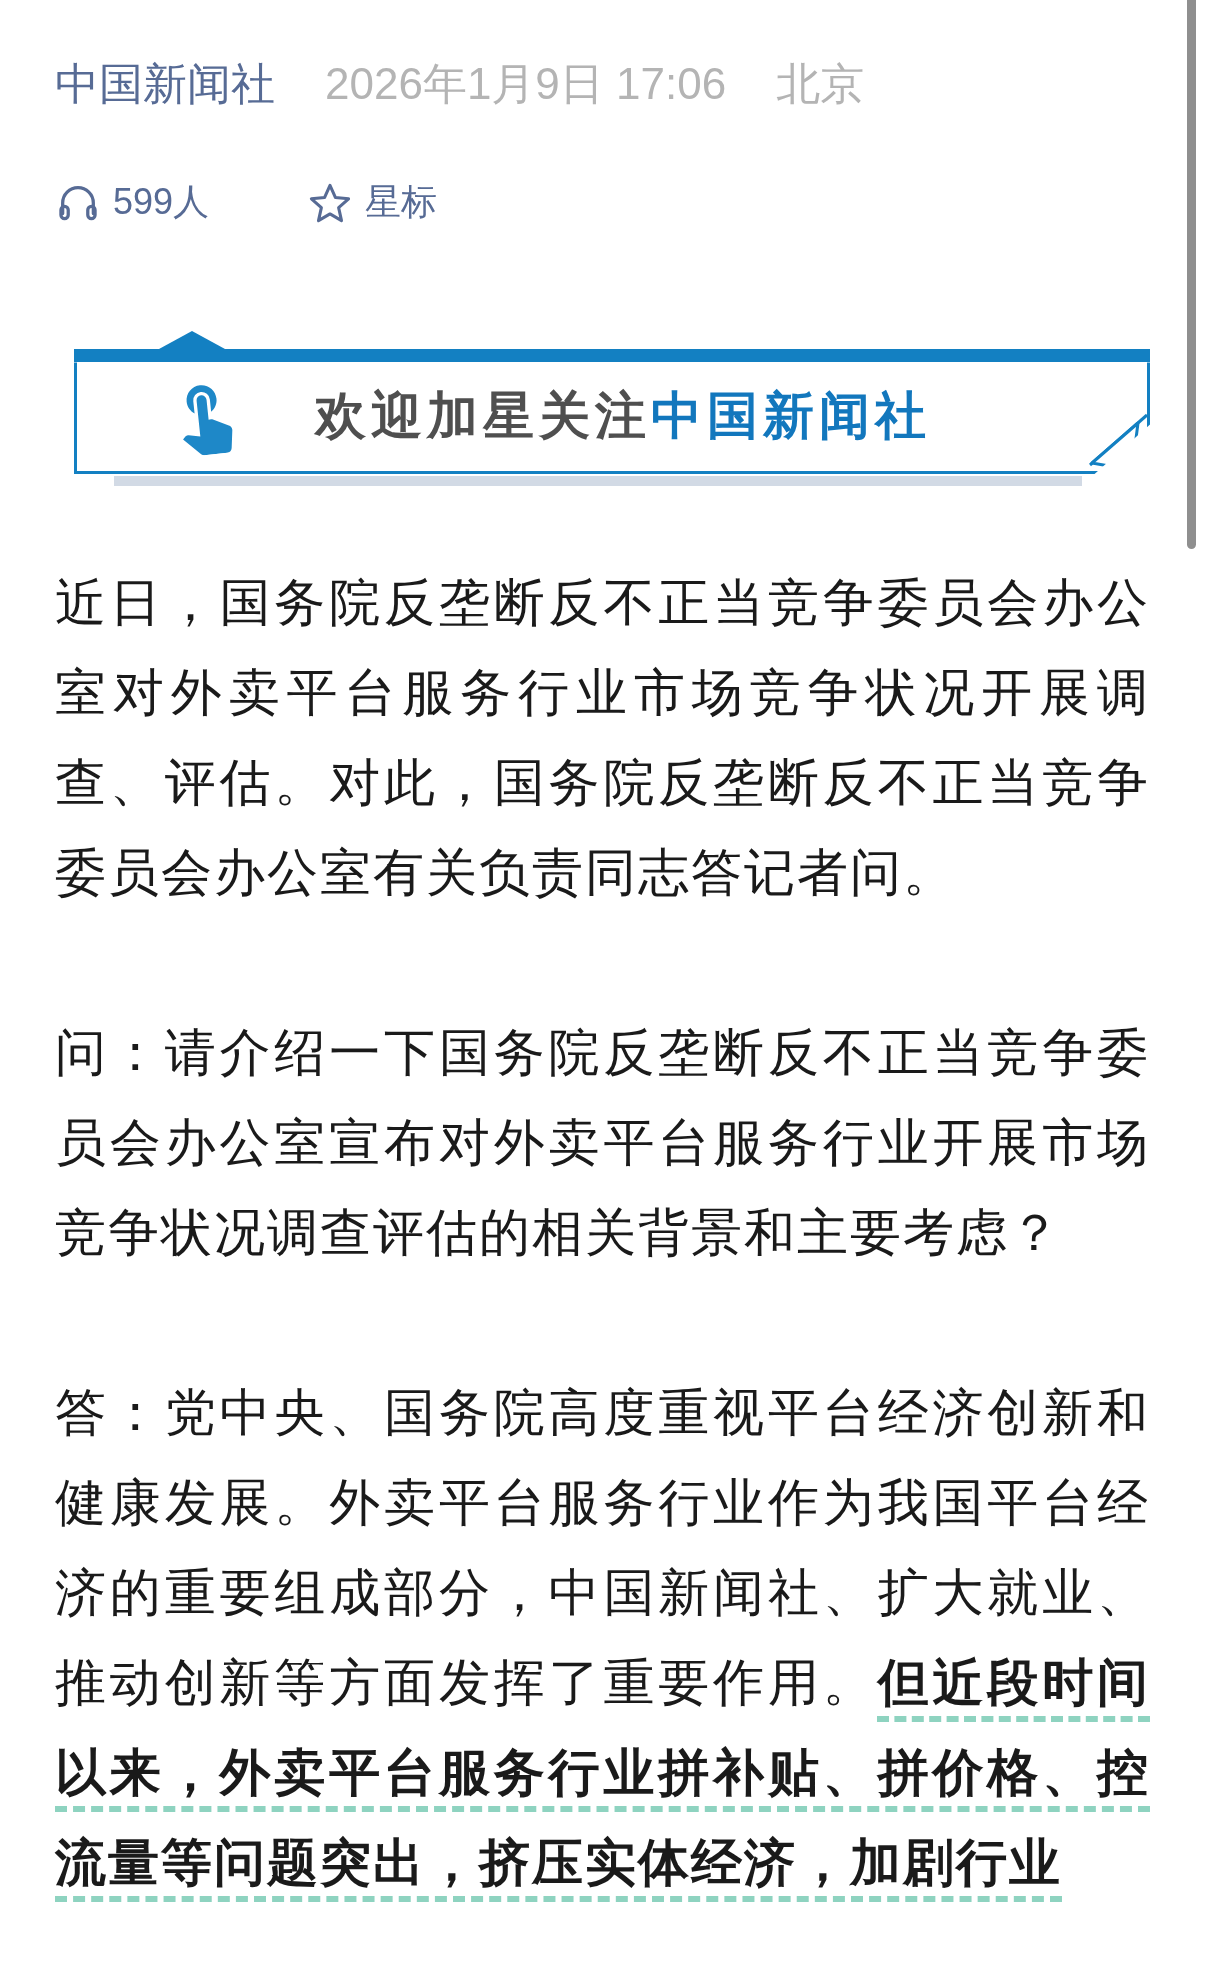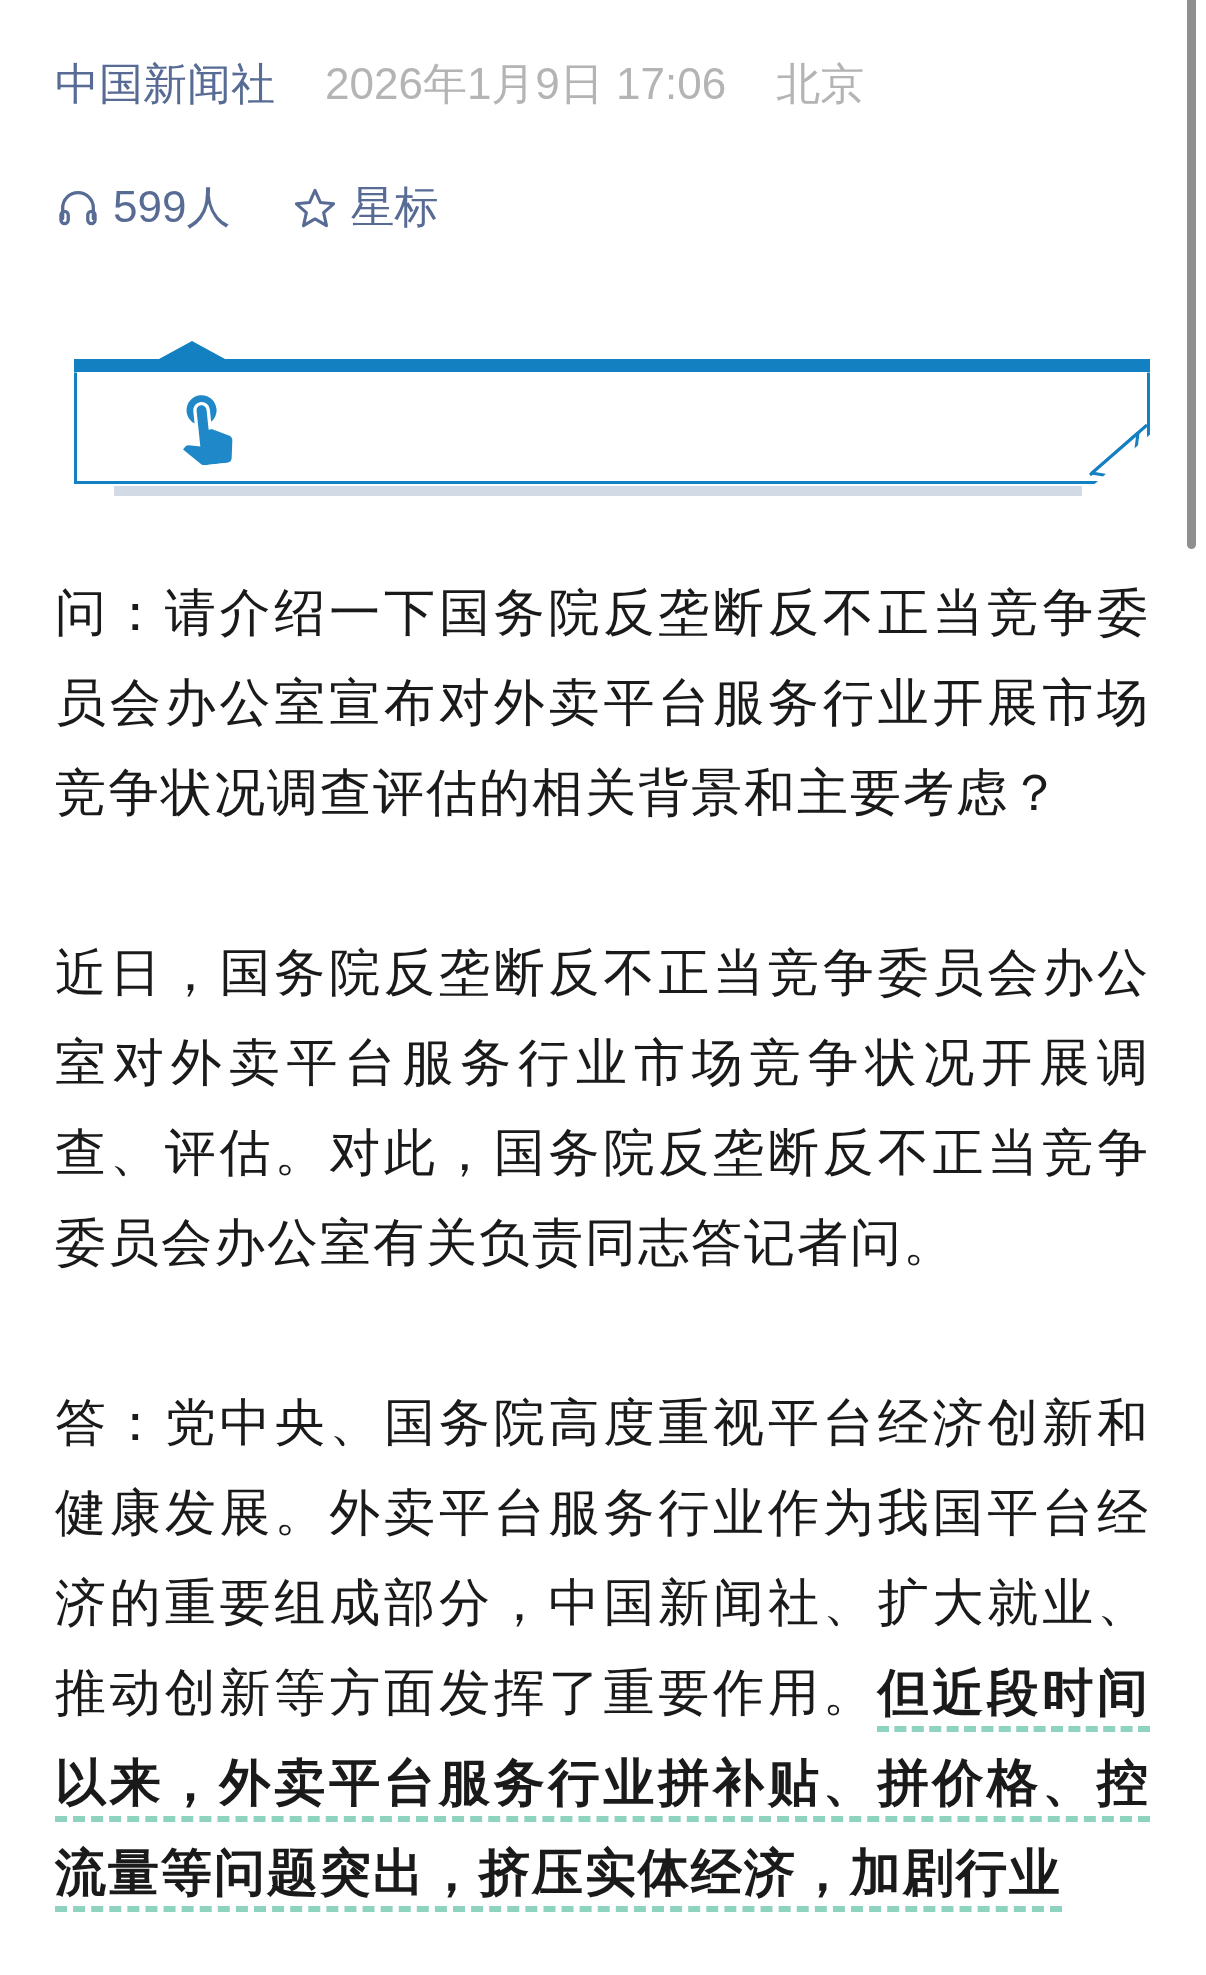--- a/index.html
+++ b/index.html
@@ -32,22 +32,22 @@
   
   .meta{
     margin-top:24px;display:flex;align-items:center;gap:50px;
     font-size:44px;line-height:1.1;
   }
   .source{color:var(--link-blue);cursor:pointer;}
   .date,.location{color:var(--muted-gray);}
 
   
   .engage{
-    margin-top:70px;display:flex;align-items:center;gap:62px;
-    font-size:44px;color:var(--link-blue);
+    margin-top:70px;display:flex;align-items:center;gap:98px;
+    font-size:36px;color:var(--link-blue);
   }
   .engage .item{display:flex;align-items:center;gap:12px;cursor:pointer;}
   .engage svg{display:block;}
 
   
   .banner{margin:104px 0 0 19px;position:relative;}
   .banner-triangle{
     width:0;height:0;margin-left:85px;
     border-left:33px solid transparent;border-right:33px solid transparent;
     border-bottom:18px solid var(--accent-blue);
@@ -128,29 +128,32 @@
 
   <div class="banner">
     <div class="banner-triangle"></div>
     <div class="banner-bar"></div>
     <div class="banner-box">
       <span class="tap-icon">
         <svg width="80" height="80" viewBox="0 0 24 24" fill="#1e88c8">
           <path d="M9 11.24V7.5a2.5 2.5 0 0 1 5 0v3.74c1.21-.81 2-2.18 2-3.74C16 5.01 13.99 3 11.5 3S7 5.01 7 7.5c0 1.56.79 2.93 2 3.74zm9.84 4.63l-4.54-2.26c-.17-.07-.35-.11-.54-.11H13v-6a1.5 1.5 0 0 0-3 0v10.74l-3.43-.72c-.08-.01-.15-.03-.24-.03-.31 0-.59.13-.79.33l-.79.8 4.94 4.94c.27.27.65.44 1.06.44h6.79c.75 0 1.33-.55 1.44-1.28l.75-5.27c.01-.07.02-.14.02-.2 0-.62-.38-1.16-.91-1.38z"></path>
         </svg>
       </span>
+      <span class="banner-text">
+        <span class="gray">欢迎加星关注</span><span class="blue">中国新闻社</span>
+      </span>
       <svg class="fold" width="60" height="62" viewBox="0 0 60 62" fill="none" stroke="#1380c2" stroke-width="3" stroke-linejoin="round">
         <line x1="1" y1="53" x2="58" y2="3"></line>
         <path d="M3 51 L49 11 L43 58 Z" fill="#ffffff"></path>
       </svg>
     </div>
     <div class="banner-shadow"></div>
   </div>
 
   <div class="article-body">
+      <p class="para"><span class="normal">近日，国务院反垄断反不正当竞争委员会办公室对外卖平台服务行业市场竞争状况开展调查、评估。对此，国务院反垄断反不正当竞争委员会办公室有关负责同志答记者问。</span></p>
       <p class="para"><span class="normal">问：请介绍一下国务院反垄断反不正当竞争委员会办公室宣布对外卖平台服务行业开展市场竞争状况调查评估的相关背景和主要考虑？</span></p>
-      <p class="para"><span class="normal">近日，国务院反垄断反不正当竞争委员会办公室对外卖平台服务行业市场竞争状况开展调查、评估。对此，国务院反垄断反不正当竞争委员会办公室有关负责同志答记者问。</span></p>
       <p class="para"><span class="normal">答：党中央、国务院高度重视平台经济创新和健康发展。外卖平台服务行业作为我国平台经济的重要组成部分，中国新闻社、扩大就业、推动创新等方面发挥了重要作用。</span><span class="em">但近段时间以来，外卖平台服务行业拼补贴、拼价格、控流量等问题突出，挤压实体经济，加剧行业</span></p>
     </div>
 
 </div>
 
 <div class="scrollbar"></div>
 
 </body></html>

